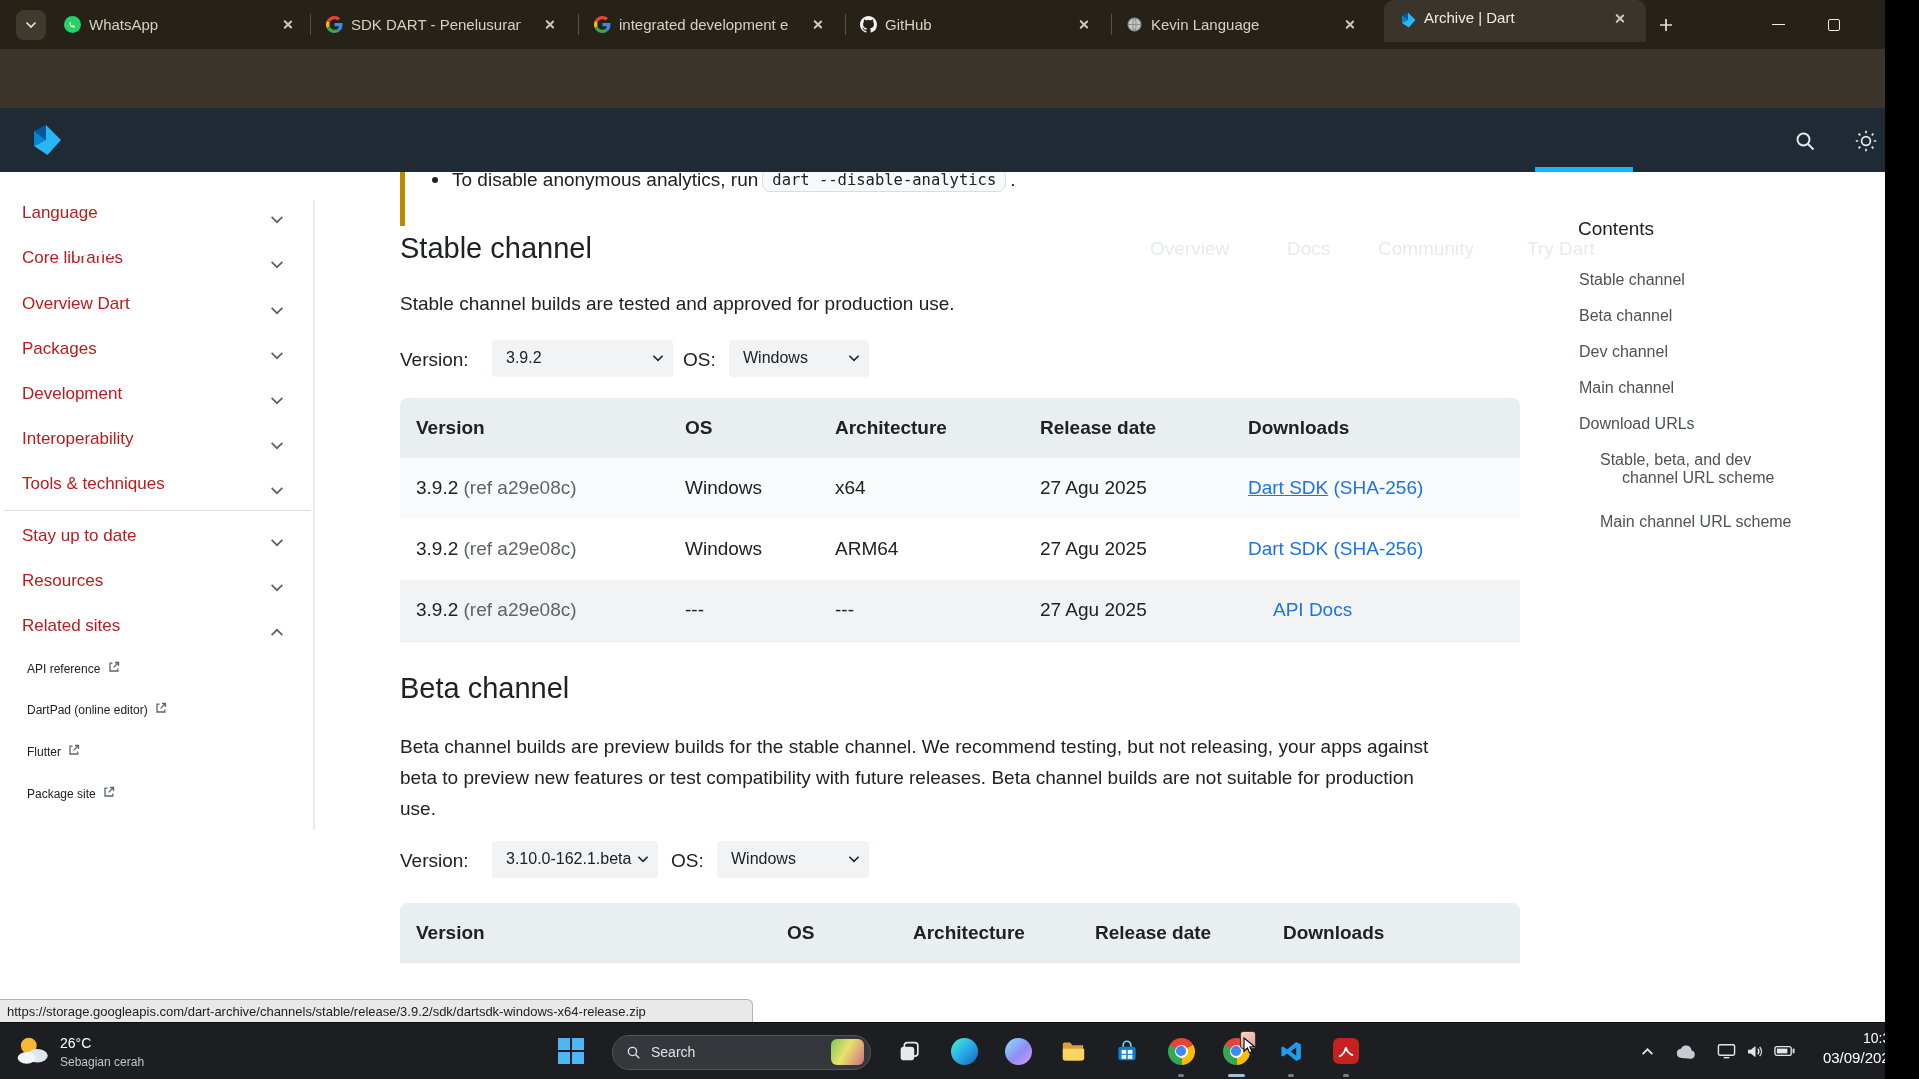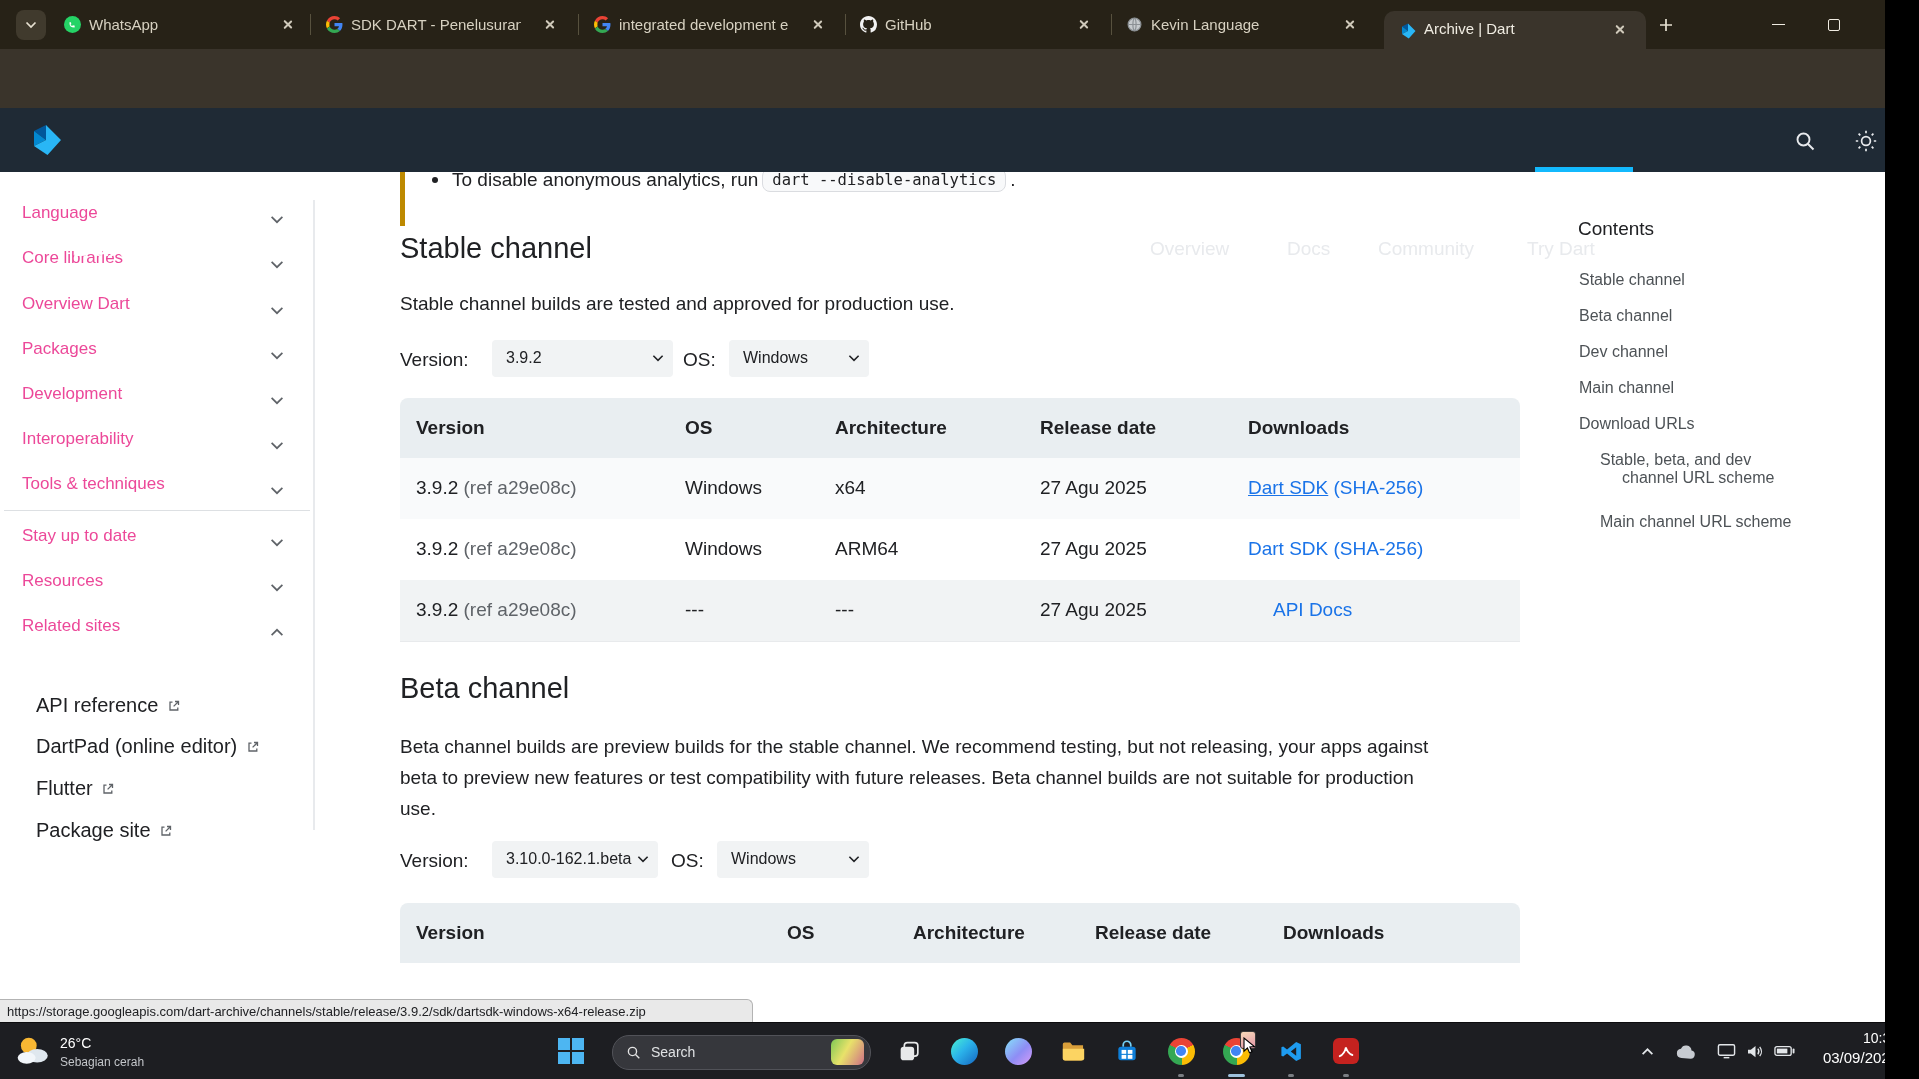--- a/index.html
+++ b/index.html
@@ -4,37 +4,37 @@
 <style>
   html,body{margin:0;padding:0;background:#000;}
   body{font-family:"Liberation Sans","DejaVu Sans",sans-serif;-webkit-font-smoothing:antialiased;}
   #screen{position:relative;width:1885px;height:1079px;overflow:hidden;background:#fff;}
   .abs{position:absolute;}
   
   .tabstrip{position:absolute;left:0;top:0;width:1919px;height:49px;background:#272217;}
   .toolbar{position:absolute;left:0;top:49px;width:1919px;height:59px;background:#3a342b;}
   .tab{position:absolute;top:0;height:49px;color:#d7d1c1;font-size:15px;}
   .tab .title{position:absolute;top:16px;white-space:nowrap;overflow:hidden;max-width:170px;}
-  .tab.active{top:11px;height:42px;background:#3a342b;border-radius:10px 10px 0 0;color:#f0ece2;}
+  .tab.active{top:0;height:42px;background:#3a342b;border-radius:10px 10px 0 0;color:#f0ece2;}
   .tab.active .title{top:9px;}
   .favicon{position:absolute;width:17px;height:17px;}
   .tabdiv{position:absolute;top:14px;width:1px;height:21px;background:#57513e;}
   .xbtn{position:absolute;width:12px;height:12px;cursor:pointer;}
   .xbtn::before,.xbtn::after{content:"";position:absolute;left:5.3px;top:0.5px;width:1.6px;height:11px;background:#cfc9ba;border-radius:1px;}
   .xbtn::before{transform:rotate(45deg);} .xbtn::after{transform:rotate(-45deg);}
   .omnibox{position:absolute;left:156px;top:59px;width:1570px;height:38px;border-radius:19px;background:#28231a;}
   .urltext{position:absolute;left:208px;top:68px;font-size:16px;color:#ece8dc;letter-spacing:.2px;}
   .toolbtn{position:absolute;width:32px;height:32px;top:62px;display:flex;align-items:center;justify-content:center;}
   
   .siteheader{position:absolute;left:0;top:108px;width:1906px;height:64px;background:#1f2a35;z-index:30;}
   .brand{position:absolute;left:72px;top:123px;font-size:28px;font-weight:500;color:#fff;letter-spacing:.3px;}
   .navitem{position:absolute;top:130px;font-size:19px;color:#e8eaed;white-space:nowrap;cursor:pointer;}
   .nav-underline{position:absolute;top:167px;height:5px;background:#13b9fd;}
-  .sideitem{position:absolute;left:22px;font-size:17px;color:#ec4899;white-space:nowrap;cursor:pointer;}
-  .subitem{position:absolute;left:36px;font-size:20px;color:#202124;white-space:nowrap;cursor:pointer;margin-top:33px;}
+  .sideitem{position:absolute;left:22px;font-size:17px;color:#b91c1c;white-space:nowrap;cursor:pointer;}
+  .subitem{position:absolute;left:27px;font-size:12px;color:#202124;white-space:nowrap;cursor:pointer;}
   .chev{position:absolute;left:270px;}
   .h2{position:absolute;left:400px;font-size:29px;font-weight:500;color:#202124;}
   .para{position:absolute;left:400px;font-size:19px;color:#202124;}
   .label{position:absolute;font-size:19px;color:#202124;}
   .select{position:absolute;height:37px;background:#f1f3f4;border-radius:4px;cursor:pointer;}
   .select .val{position:absolute;left:14px;top:9px;font-size:16px;color:#202124;white-space:nowrap;}
   .select svg{position:absolute;right:9px;top:14px;}
   .thead{position:absolute;left:400px;width:1120px;height:60px;background:#e9eef1;border-radius:8px 8px 0 0;}
   .trow{position:absolute;left:400px;width:1120px;height:61px;border-bottom:1px solid #e8eaec;}
   .hcell{position:absolute;top:19px;font-size:19px;font-weight:700;color:#202124;}

